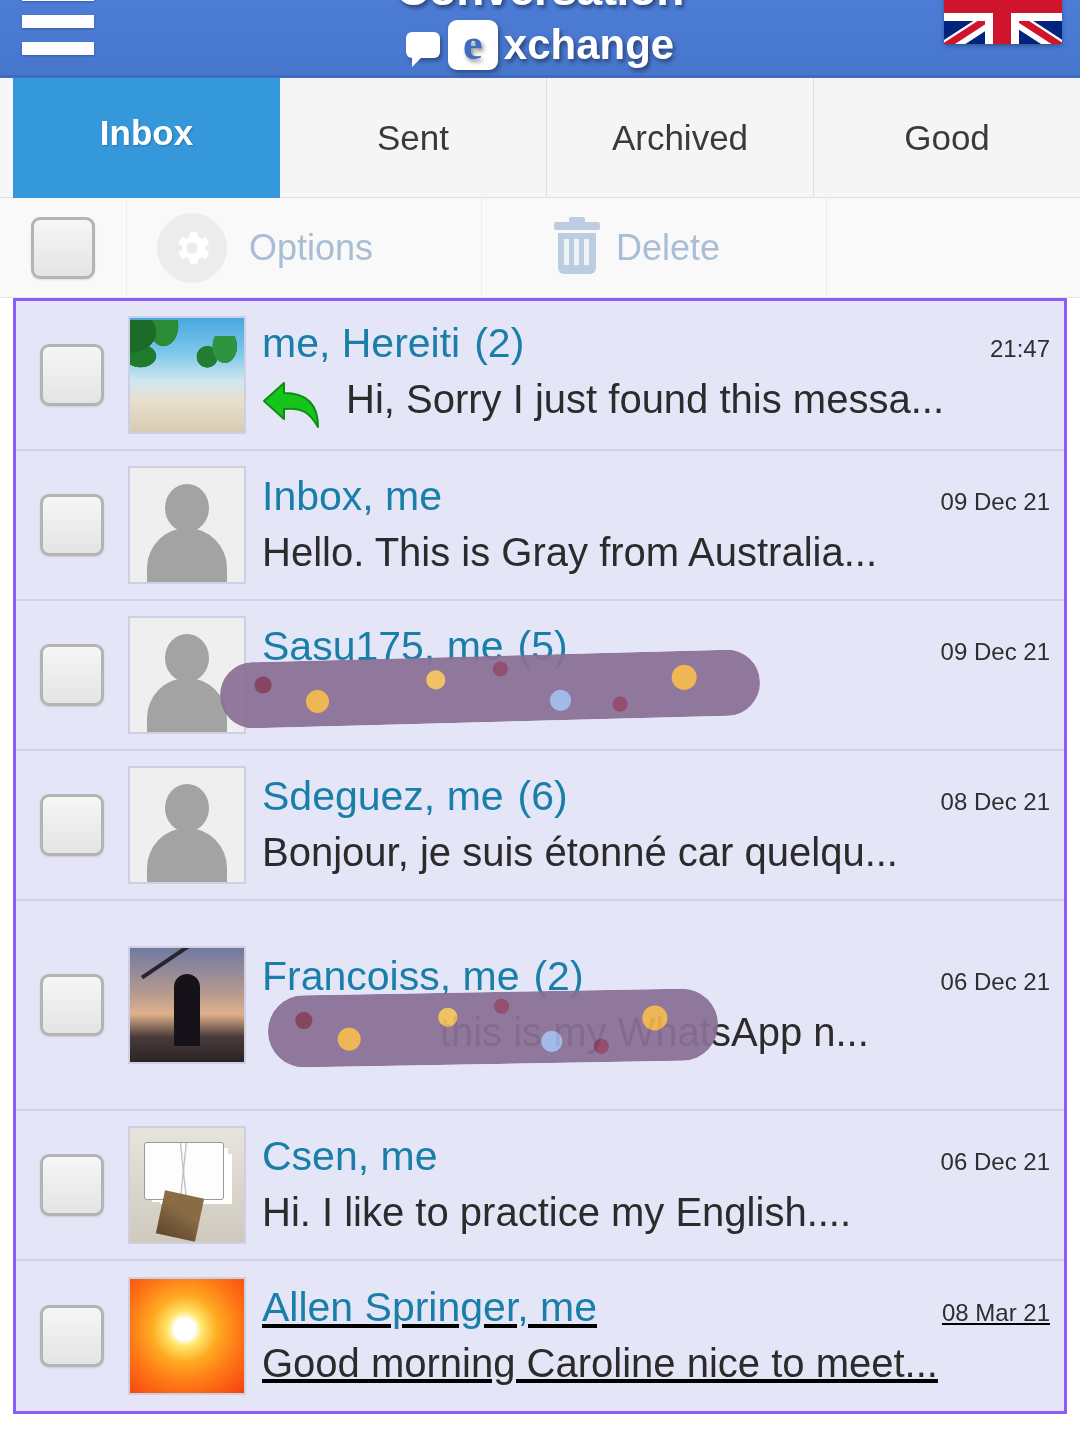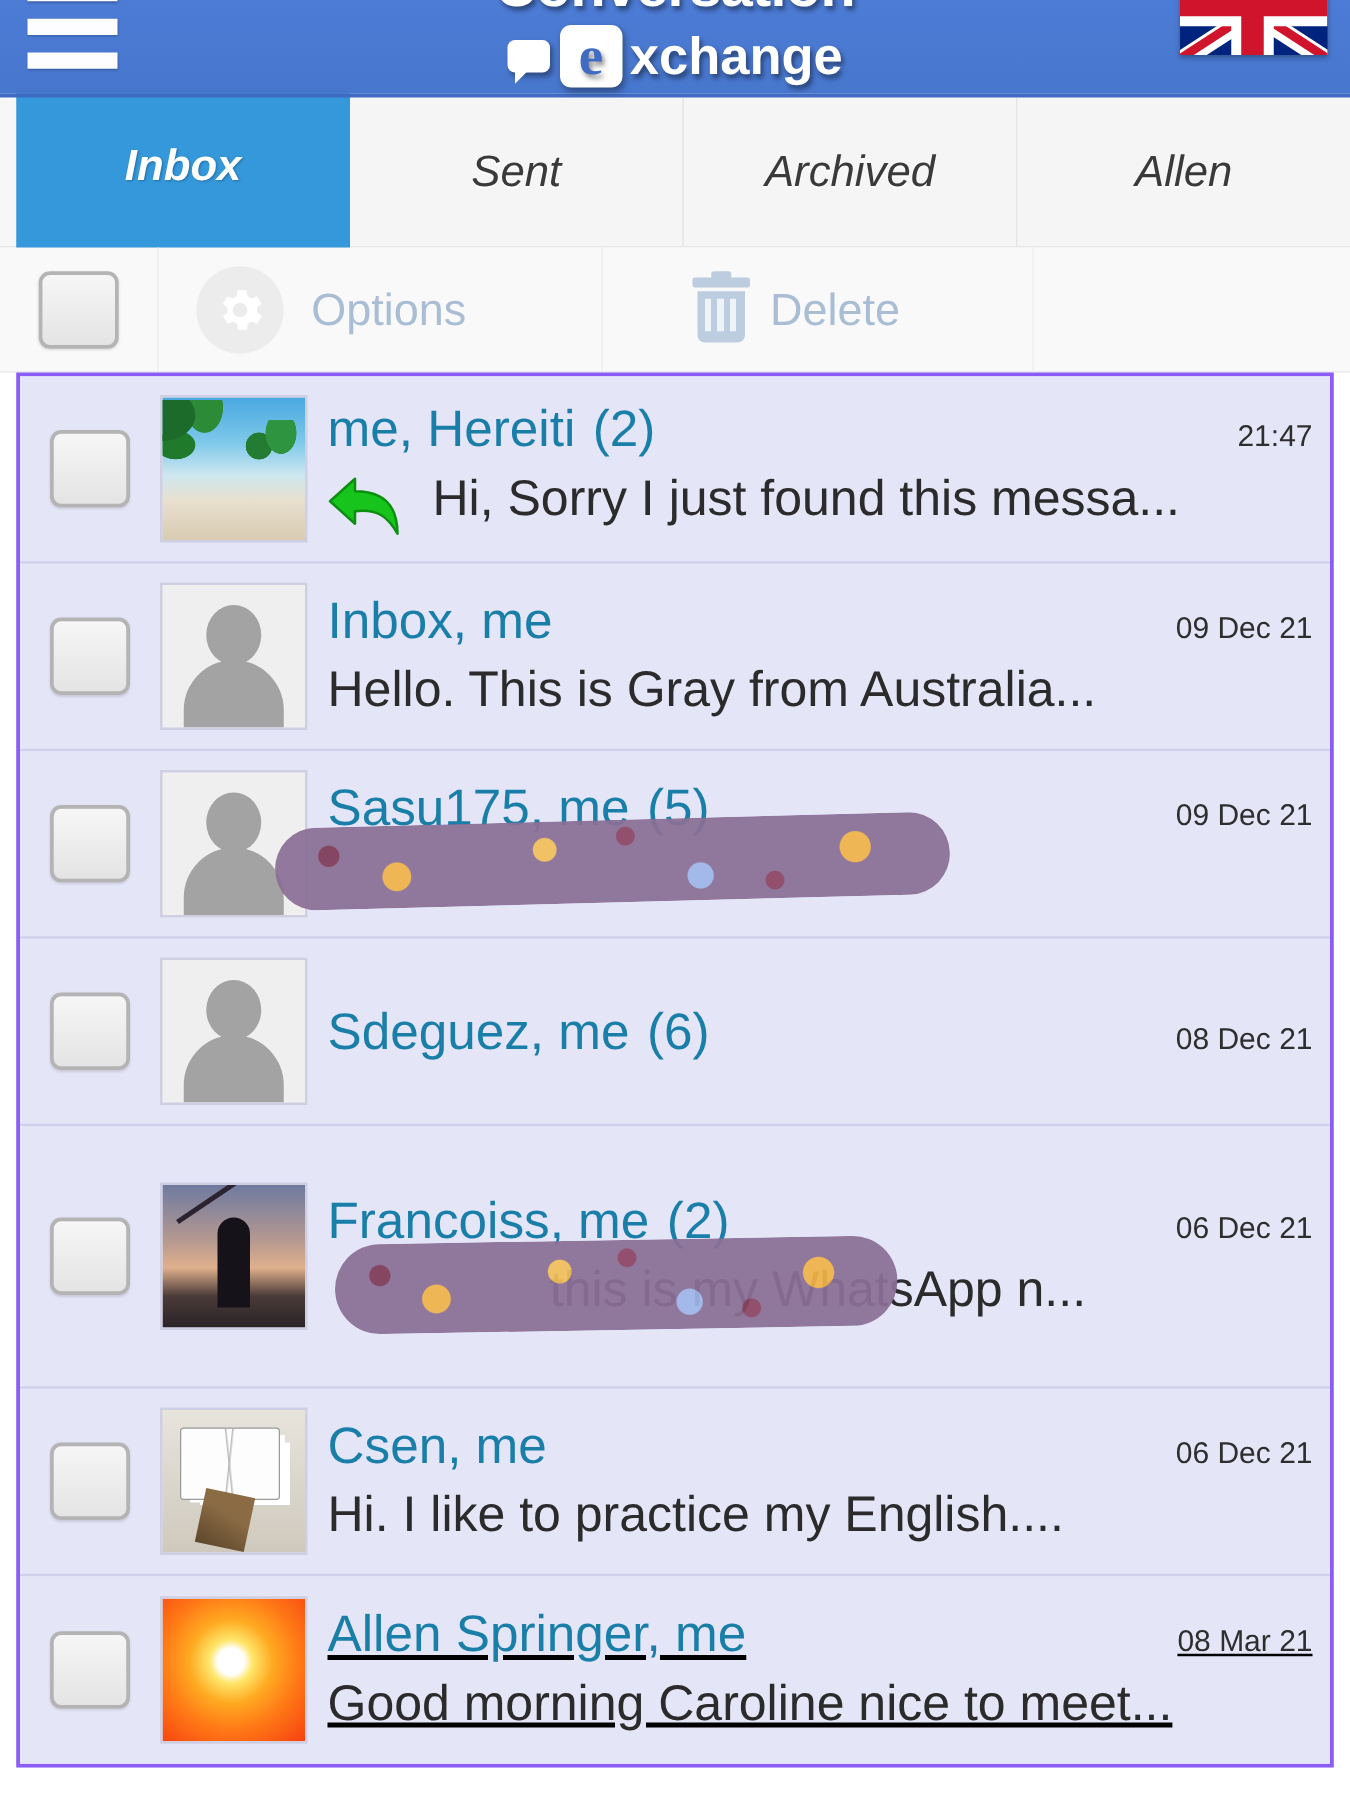--- a/index.html
+++ b/index.html
@@ -84,21 +84,20 @@
   
   .tabs {
     display: flex; height: 120px; background: #f7f7f7;
     border-bottom: 1px solid #e0e0e0;
   }
   .tab {
     flex: 1; display: flex; align-items: center; justify-content: center;
     font-size: 35px; color: #3a3a3a; background: #f5f5f5;
     border-right: 1px solid #dedede;
     text-shadow: 0 1px 1px rgba(255,255,255,.8);
-    font-style: italic;
   }
   .tab:last-child { border-right: none; }
   .tab.active {
     background: #3498db; color: #ffffff; font-weight: bold;
     text-shadow: 1px 1px 2px rgba(0,0,0,.25);
     margin: -10px 0 0 13px;
     flex: 0 0 267px;
     height: 130px;
     border-right: none;
   }
@@ -274,21 +273,21 @@
     <div class="hw"></div>
     <div class="vr"></div>
     <div class="hr"></div>
   </div>
 </div>
 
 <div class="tabs">
   <div class="tab active">Inbox</div>
   <div class="tab">Sent</div>
   <div class="tab">Archived</div>
-  <div class="tab">Allen</div>
+  <div class="tab">Good</div>
 </div>
 
 <div class="toolbar">
   <div class="tb-cell tb-check">
     <div class="chk"></div>
   </div>
   <div class="tb-cell tb-options">
     <div class="gear-circle">
       <svg width="44" height="44" viewBox="0 0 24 24" aria-hidden="true">
         <path fill="#ffffff" d="M19.4 13a7.6 7.6 0 0 0 0-2l2-1.6-2-3.4-2.4 1a7.6 7.6 0 0 0-1.7-1l-.4-2.6h-3.9l-.4 2.6c-.6.2-1.2.6-1.7 1l-2.4-1-2 3.4L6.6 11a7.6 7.6 0 0 0 0 2l-2 1.6 2 3.4 2.4-1c.5.4 1.1.8 1.7 1l.4 2.6h3.9l.4-2.6c.6-.2 1.2-.6 1.7-1l2.4 1 2-3.4-2-1.6zM12 15.2A3.2 3.2 0 1 1 12 8.8a3.2 3.2 0 0 1 0 6.4z"></path>
@@ -379,20 +378,23 @@
     <div class="thumb avatar">
       <span class="head"></span>
         <span class="body"></span>
     </div>
     <div class="body-col">
       <div class="line1">
         <span class="sender">Sdeguez, me</span>
         <span class="count">(6)</span>
         <span class="date">08 Dec 21</span>
       </div>
+      <div class="line2">
+        <span class="preview">Bonjour, je suis étonné car quelqu...</span>
+      </div>
     </div>
   </div>
 
   <div class="row" style="min-height:210px;">
     <div class="row-check">
       <div class="chk"></div>
     </div>
     <div class="thumb fisher"></div>
     <div class="body-col">
       <div class="line1">

